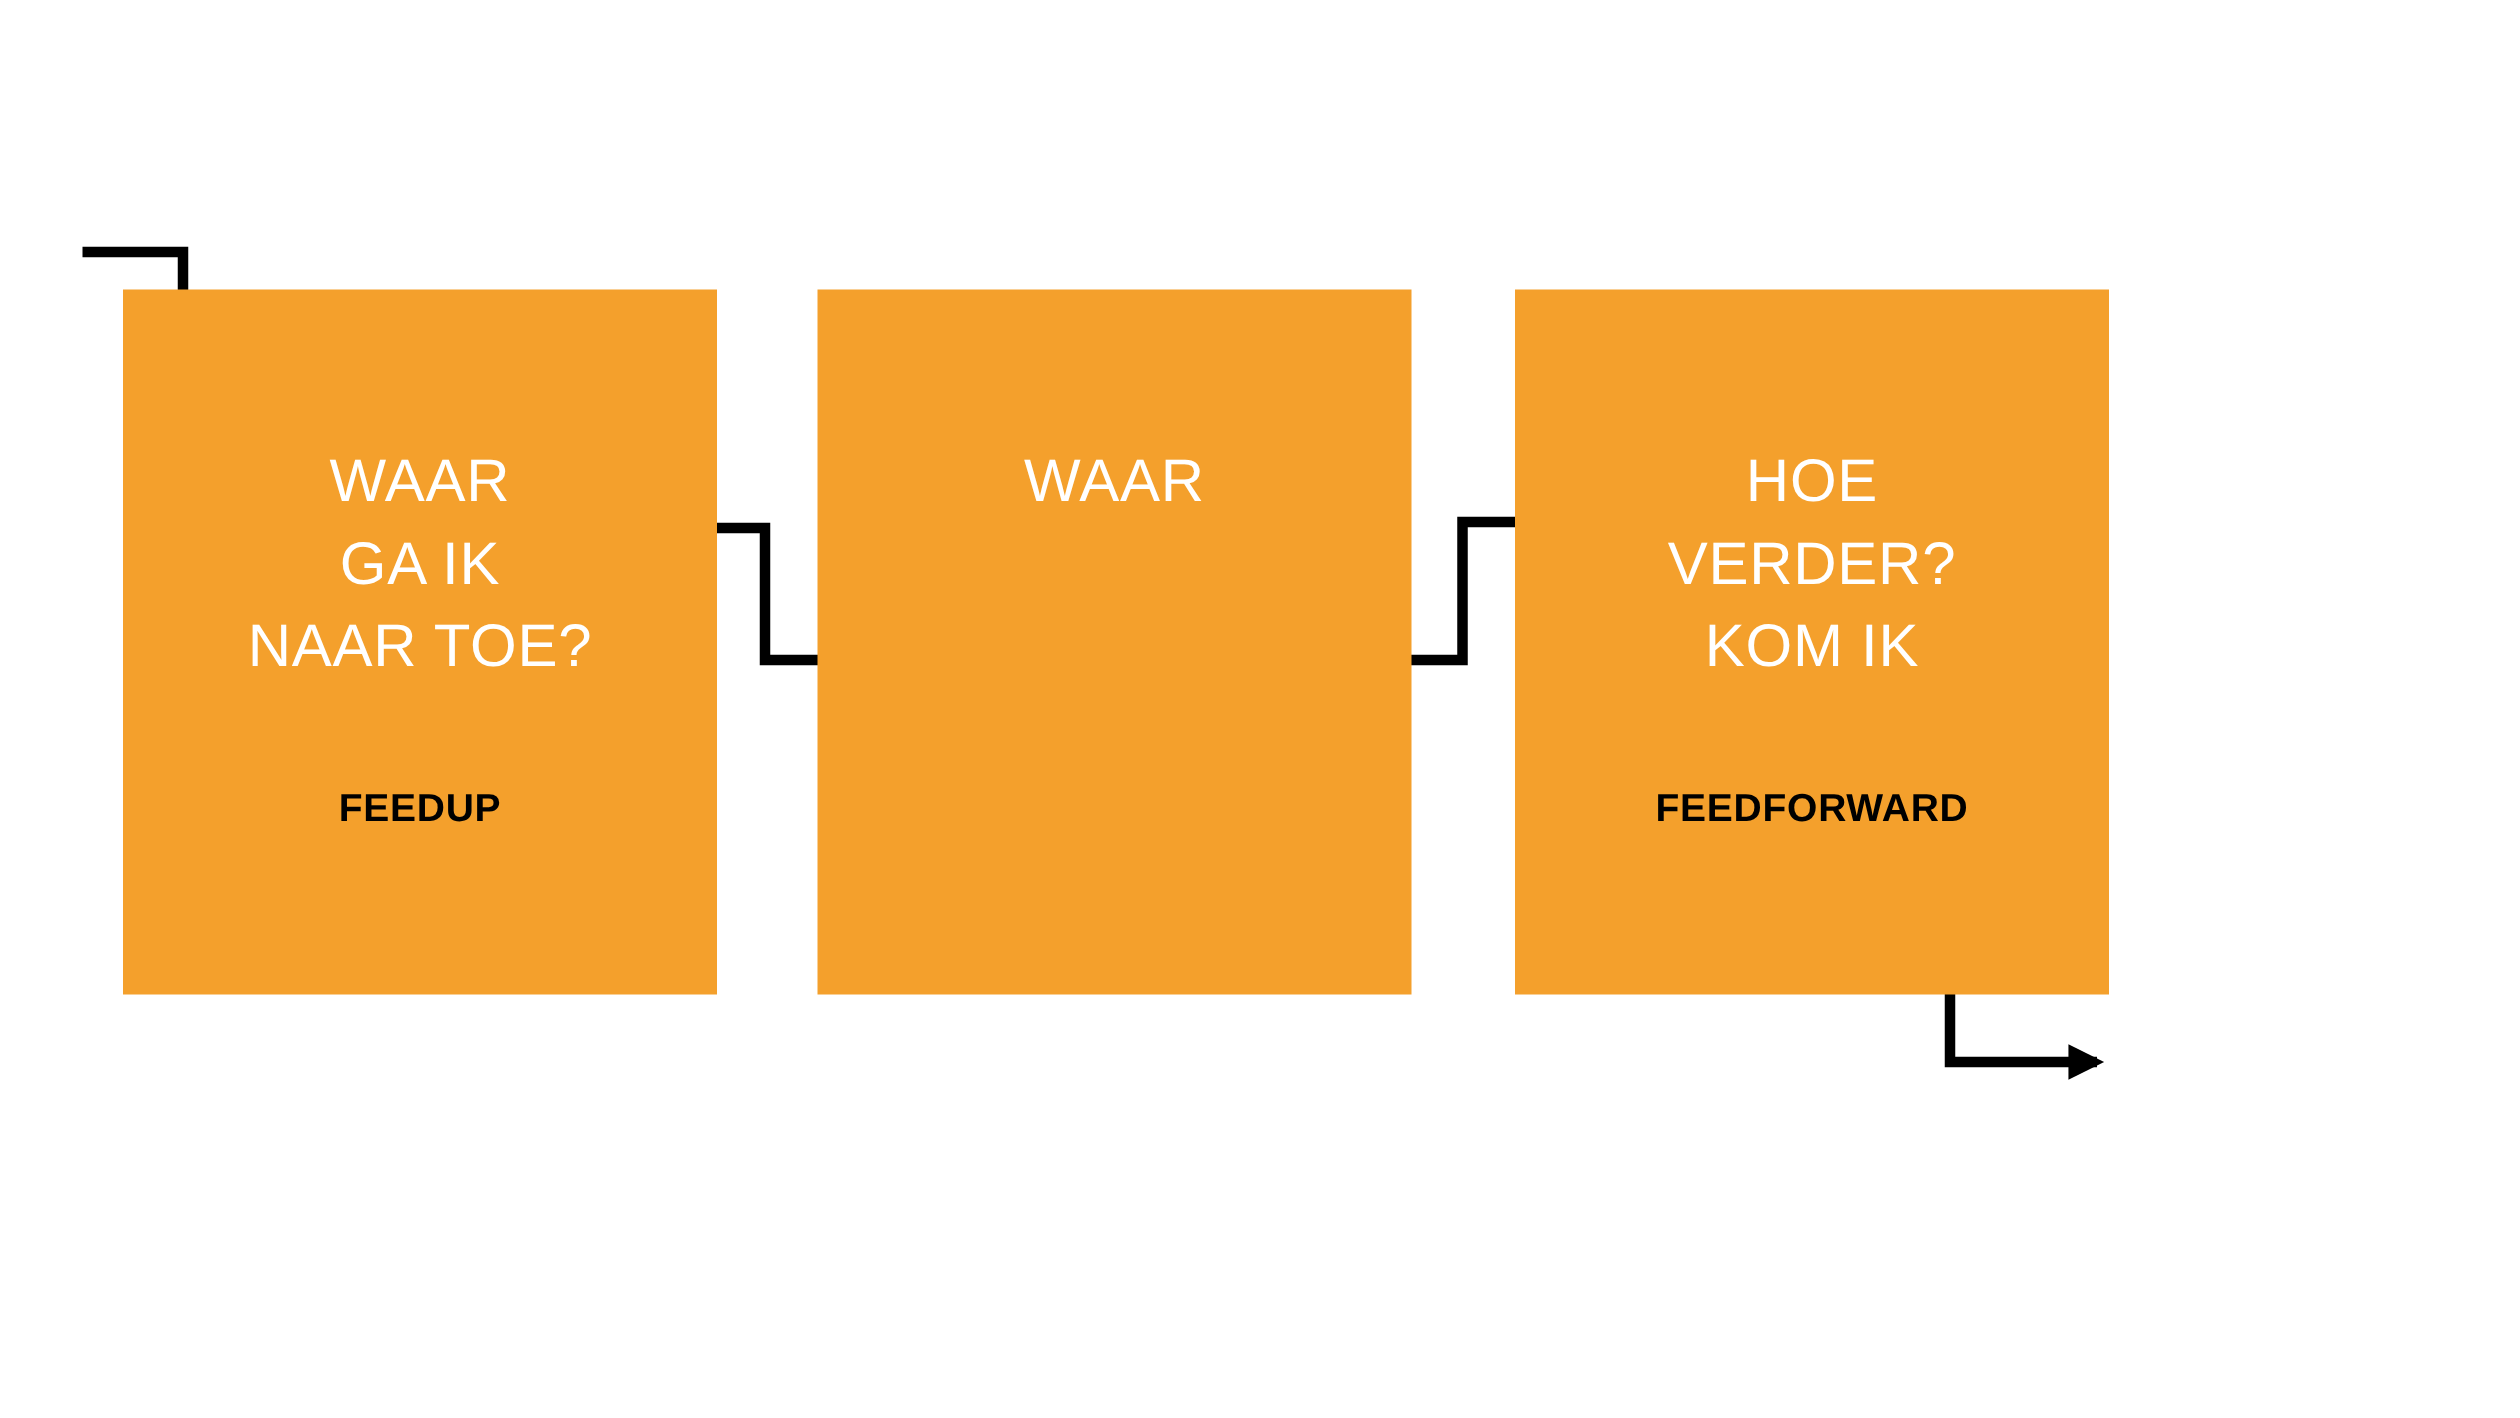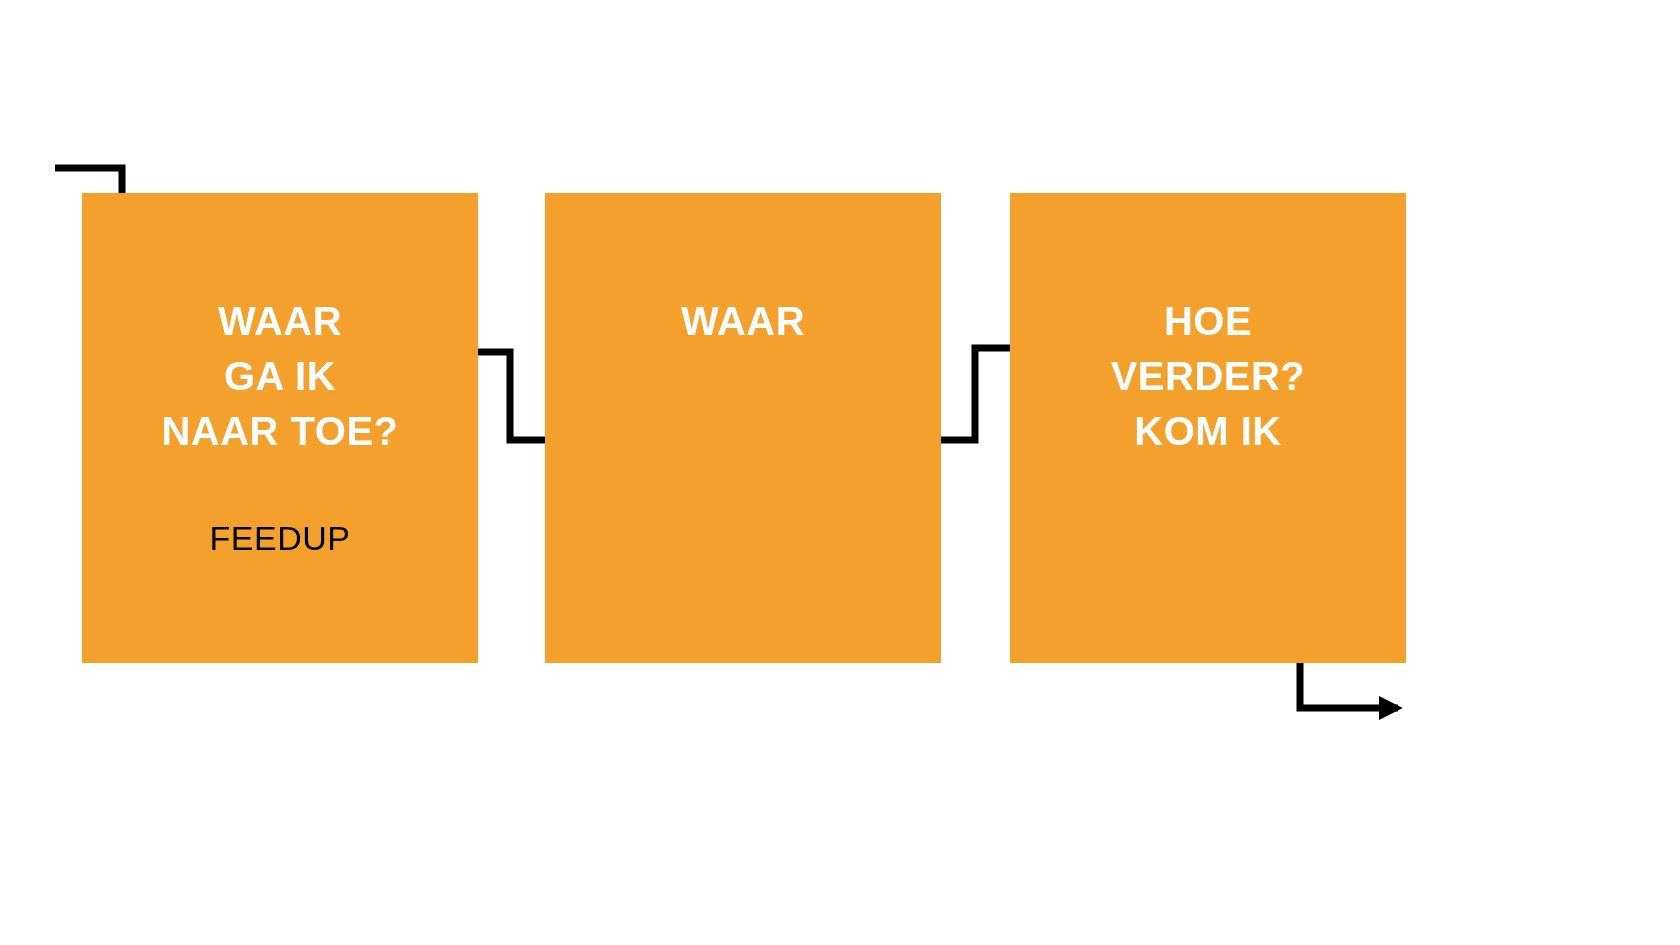--- a/index.html
+++ b/index.html
@@ -44,34 +44,34 @@
   .box.b0 { left: 82px; }
   .box.b1 { left: 545px; }
   .box.b2 { left: 1010px; }
   .question {
     position: absolute;
     top: 101px;
     left: 0;
     right: 0;
     text-align: center;
     color: var(--question-color, #ffffff);
-    font-weight: bold;
+    font-weight: normal;
     font-size: 40px;
     line-height: 55px;
     letter-spacing: 0.5px;
   }
   .box-label {
     position: absolute;
     top: 325px;
     left: 0;
     right: 0;
     text-align: center;
     color: var(--label-color, #000000);
-    font-weight: normal;
-    font-size: 34px;
+    font-weight: bold;
+    font-size: 26px;
     line-height: 40px;
     letter-spacing: 0.5px;
   }
 </style>
 </head>
 <body>
 
 <div class="canvas">
 
   <svg class="arrows-layer" viewBox="0 0 1680 945" aria-hidden="true">
@@ -100,15 +100,16 @@
       <div>WAAR</div>
     </div>
   </div>
 
   <div class="box b2">
     <div class="question">
       <div>HOE</div>
       <div>VERDER?</div>
       <div>KOM IK</div>
     </div>
+    <div class="box-label">FEEDFORWARD</div>
   </div>
 
 </div>
 
 </body></html>

